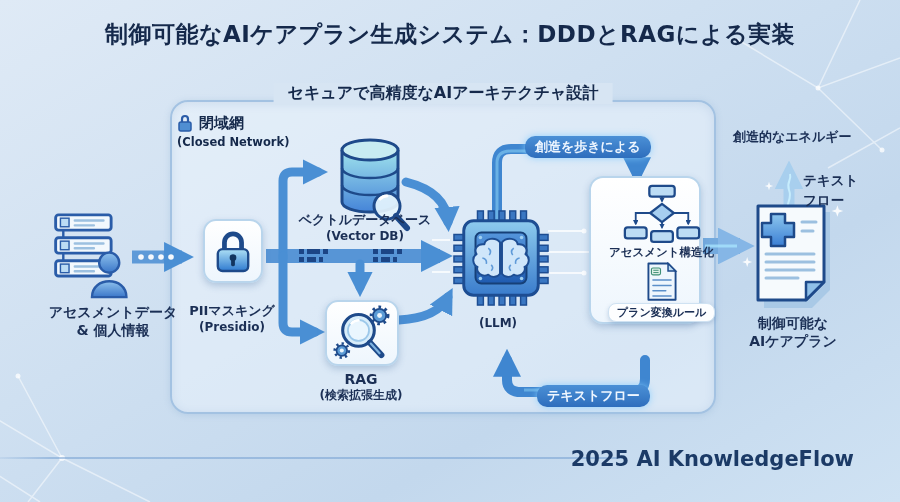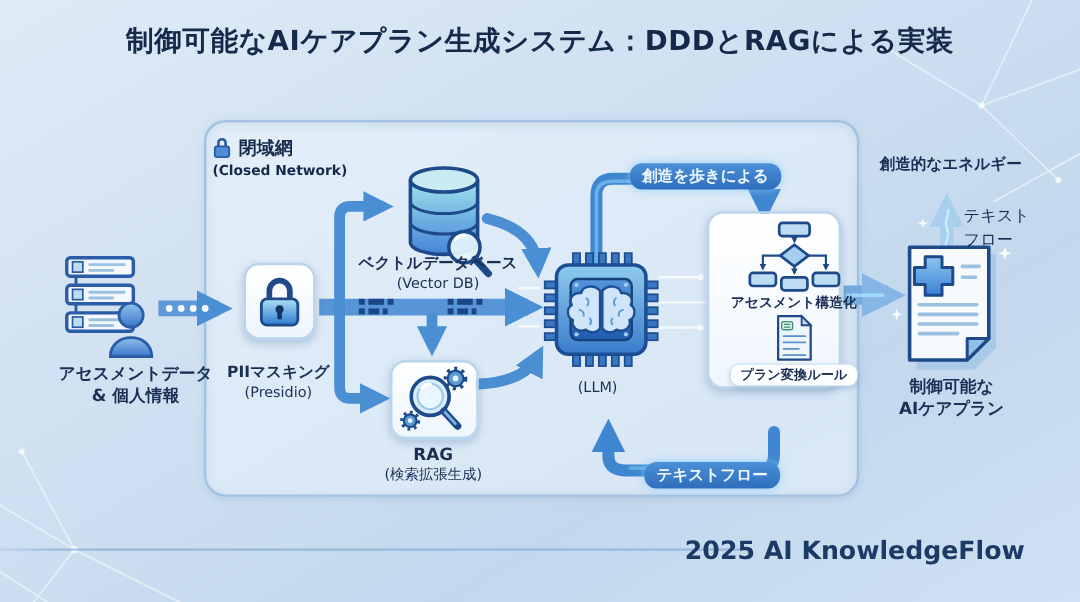--- a/index.html
+++ b/index.html
@@ -12,34 +12,34 @@
   .title { left:0; right:0; top:19px; text-align:center; font-size:23px; font-weight:800;
     color:#15294b; letter-spacing:.5px; z-index:5; }
   .bigbox { left:170px; top:100px; width:546px; height:314px; border:2px solid #a3c2e2;
     border-radius:18px; background:rgba(242,248,254,.45);
     box-shadow:0 2px 10px rgba(90,130,180,.15) inset, 0 1px 6px rgba(120,160,200,.25); z-index:1; }
   .heading { left:443px; top:83px; transform:translateX(-50%); font-size:16px; font-weight:800;
     color:#15294b; background:#d7e5f3; padding:0 14px; z-index:6; white-space:nowrap; }
   .lblblock { text-align:center; z-index:4; color:#1b2f55; line-height:1.3; }
   .l1 { display:block; font-weight:800; font-size:14px; }
   .l1s { display:block; font-weight:800; font-size:13px; }
-  .l2 { display:block; font-weight:400; font-size:12px; }
+  .l2 { display:block; font-weight:700; font-size:12px; }
   .whitebox { background:linear-gradient(180deg,#ffffff,#eef6fd); border:2px solid #b9d5ec;
     border-radius:13px; box-shadow:0 3px 7px rgba(70,110,160,.30); z-index:3;
     display:flex; align-items:center; justify-content:center; }
   .node-icon { z-index:3; }
   .closednet { left:177px; top:113px; z-index:5; color:#15294b; }
   .closednet .row { display:flex; align-items:flex-end; gap:6px; }
   .closednet .nm { font-size:15px; font-weight:800; }
   .closednet .en { font-size:11.5px; font-weight:600; margin-top:2px; }
   .pill { position:absolute; z-index:6; background:linear-gradient(180deg,#4b90d6,#2e6ebd);
     color:#eef6ff; font-size:13px; font-weight:700; padding:2px 10px; border-radius:10px;
     box-shadow:0 0 7px rgba(130,205,255,.85); white-space:nowrap; }
   .energy { left:733px; top:128px; width:170px; font-size:13px; font-weight:800; color:#1b2f55; z-index:4; }
-  .tflow { left:803px; top:171px; font-size:13.5px; font-weight:400; color:#1b2f55;
+  .tflow { left:803px; top:171px; font-size:13.5px; font-weight:700; color:#1b2f55;
     line-height:1.45; z-index:4; }
   .footer-line { left:0; top:457px; width:622px; height:2px; z-index:4;
     background:linear-gradient(90deg,rgba(124,165,212,.15),rgba(124,165,212,.6) 8%,rgba(124,165,212,.6)); }
   .credit { right:46px; top:447px; font-size:21px; font-weight:800; color:#1b3a66; z-index:5; }
   .dddbox { left:589px; top:176px; width:112px; height:148px; z-index:3;
     background:linear-gradient(180deg,#ffffff,#eef6fd); border:2px solid #b9d5ec; border-radius:14px;
     box-shadow:0 3px 7px rgba(70,110,160,.30); display:flex; flex-direction:column;
     align-items:center; padding-top:6px;padding-left:33px; }
   .dddbox .caption { font-size:11.5px; font-weight:800; color:#1b2f55; margin:1px 0 2px; white-space:nowrap; }
   .rulespill { background:#fdfeff; border:1px solid #cfe2f2; border-radius:8px;
@@ -60,20 +60,21 @@
       <circle cx="62" cy="458" r="3"></circle>
         <circle cx="18" cy="376" r="2.5"></circle>
       <circle cx="818" cy="88" r="2.5"></circle>
         <circle cx="882" cy="150" r="2.5"></circle>
     </g>
   </svg>
 
   <div class="abs title">制御可能なAIケアプラン生成システム：DDDとRAGによる実装</div>
 
   <div class="abs bigbox"></div>
+  <div class="abs heading">セキュアで高精度なAIアーキテクチャ設計</div>
 
   <div class="abs closednet">
     <div class="row">
       <svg width="16" height="20" viewBox="0 0 16 20">
         <path d="M5,9 V6 a3,3 0 0 1 6,0 V9" fill="none" stroke="#2a5ca8" stroke-width="2.2"></path>
         <rect x="2" y="9" width="12" height="9" rx="2" fill="#4f8ed2" stroke="#2a5ca8" stroke-width="1.5"></rect>
       </svg>
       <span class="nm">閉域網</span>
     </div>
     <div class="en">(Closed Network)</div>

